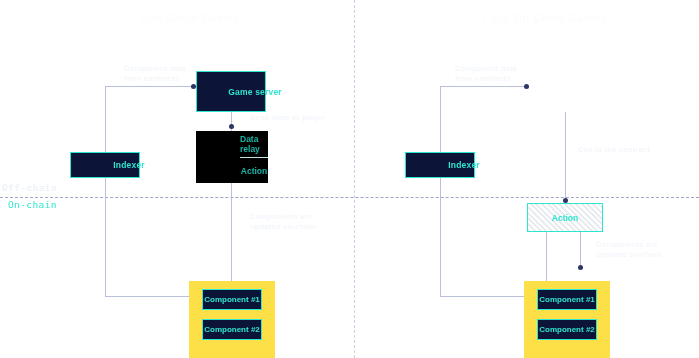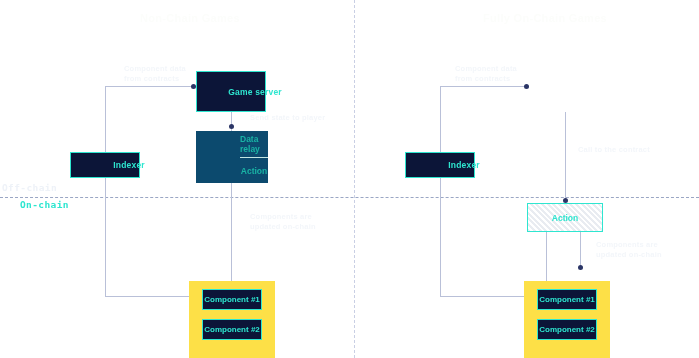--- a/index.html
+++ b/index.html
@@ -19,21 +19,21 @@
     position:absolute;left:0;top:197px;width:699px;height:0;
     border-top:1px dashed #9aa6c4;
   }
 
   
   .chain-label{
     position:absolute;
     font-family:"DejaVu Sans Mono","Liberation Mono",monospace;
     font-size:9.5px;letter-spacing:.4px;white-space:nowrap;
   }
-  .chain-on{left:20px;top:199px;color:#2ee6d0;font-weight:700;}
+  .chain-on{left:8px;top:199px;color:#2ee6d0;font-weight:400;}
   .chain-off{left:2px;top:182px;color:#eef2f8;font-weight:700;}
 
   
   .panel-title{
     position:absolute;top:12px;
     font-size:11px;font-weight:700;color:#fcfdfb;
     letter-spacing:.3px;white-space:nowrap;text-align:center;
   }
   .title-left{left:90px;width:200px;}
   .title-right{left:440px;width:210px;}
@@ -52,21 +52,21 @@
     position:absolute;box-sizing:border-box;
     display:flex;align-items:center;justify-content:center;
     font-size:8.5px;letter-spacing:.2px;white-space:nowrap;
   }
   .box-dark{
     background:#0c1538;border:1.4px solid #2ee6d0;color:#2ee6d0;
     font-weight:600;
     padding-left:48px;
   }
   .stack-light{
-    position:absolute;background:#0c4a6e;box-sizing:border-box;padding-left:44px;
+    position:absolute;background:#000000;box-sizing:border-box;padding-left:44px;
   }
   .stack-light .row{
     height:50%;display:flex;align-items:center;justify-content:center;
     font-size:8.5px;color:#19b3a5;font-weight:600;
   }
   .stack-light .row.top{border-bottom:1px solid #c3e6e3;}
 
   
   .box-hatch{
     position:absolute;box-sizing:border-box;

